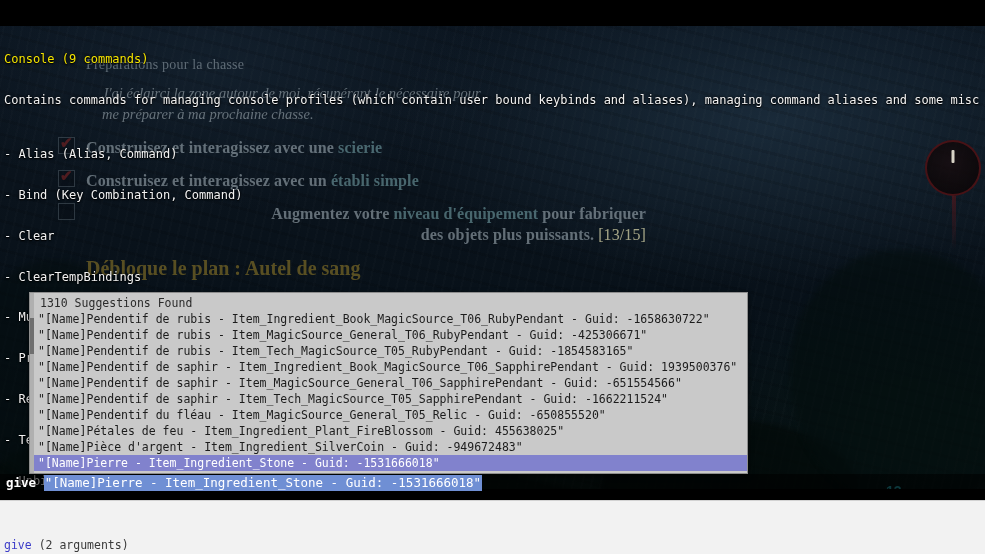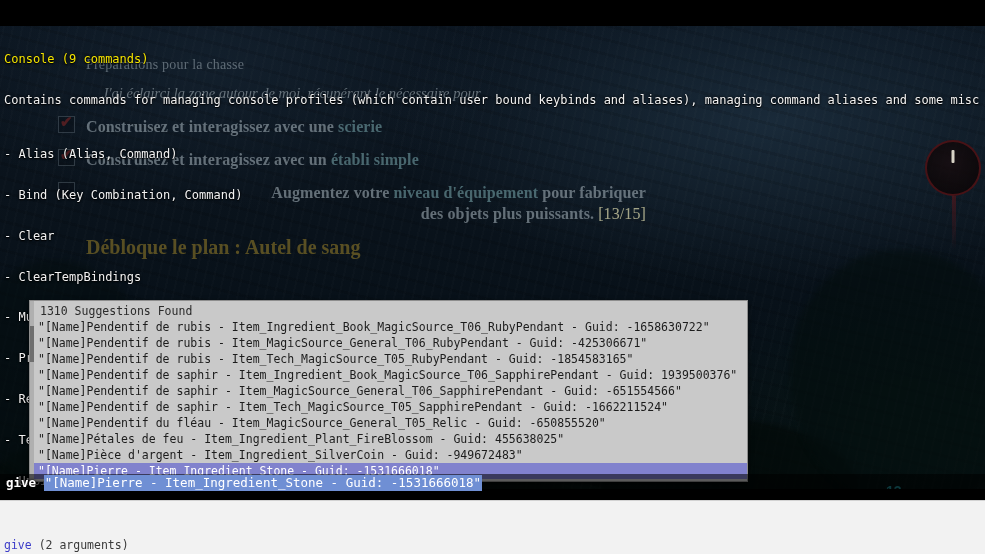--- a/index.html
+++ b/index.html
@@ -200,21 +200,21 @@
     top: 489px;
     width: 985px;
     height: 11px;
     background: #000;
   }
 
   
   #suggestions {
     position: absolute;
     left: 29px;
-    top: 300px;
+    top: 292px;
     width: 719px;
     background: #c9c9c9;
     border: 1px solid #8d8d8d;
     box-shadow: 0 2px 5px rgba(0,0,0,0.6);
     font-size: 11.5px;
     line-height: 16px;
     padding: 2px 0 2px 0;
   }
   #suggestions-scrollbar {
     position: absolute;
@@ -303,20 +303,21 @@
   <div id="game-bg"></div>
   <div class="foliage" style="left:-20px; top:430px; width:300px; height:130px; border-radius:50% 40% 55% 45%;"></div>
   <div class="foliage" style="left:250px; top:470px; width:380px; height:110px; border-radius:45% 55% 40% 50%;"></div>
   <div class="foliage" style="left:600px; top:420px; width:260px; height:150px; border-radius:50%;"></div>
   <div class="foliage" style="left:790px; top:250px; width:230px; height:260px; border-radius:48% 52% 45% 55%; background:rgba(4,14,14,0.6);"></div>
   <div class="foliage" style="left:-40px; top:260px; width:190px; height:220px; border-radius:50%; background:rgba(4,12,14,0.55);"></div>
 
   <div id="quest-panel">
     <div id="quest-title">Préparations pour la chasse</div>
     <div class="quest-desc">J'ai éclairci la zone autour de moi, récupérant le nécessaire pour</div>
+    <div class="quest-desc">me préparer à ma prochaine chasse.</div>
 
     <div class="quest-obj" style="position:relative;">
       <span class="check done"></span>
       <span>Construisez et interagissez avec une </span><span class="hl">scierie</span>
     </div>
 
     <div class="quest-obj" style="position:relative;">
       <span class="check done"></span>
       <span>Construisez et interagissez avec un </span><span class="hl">établi simple</span>
     </div>

